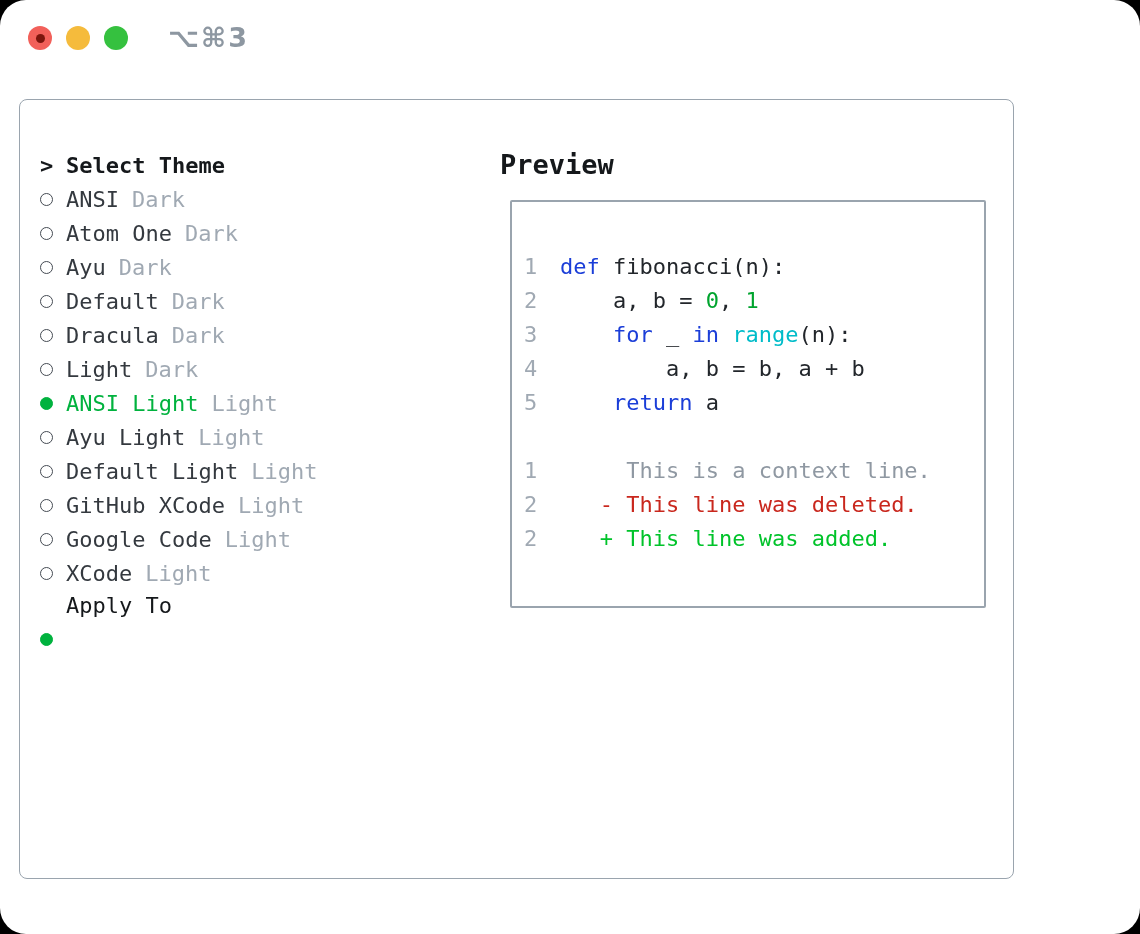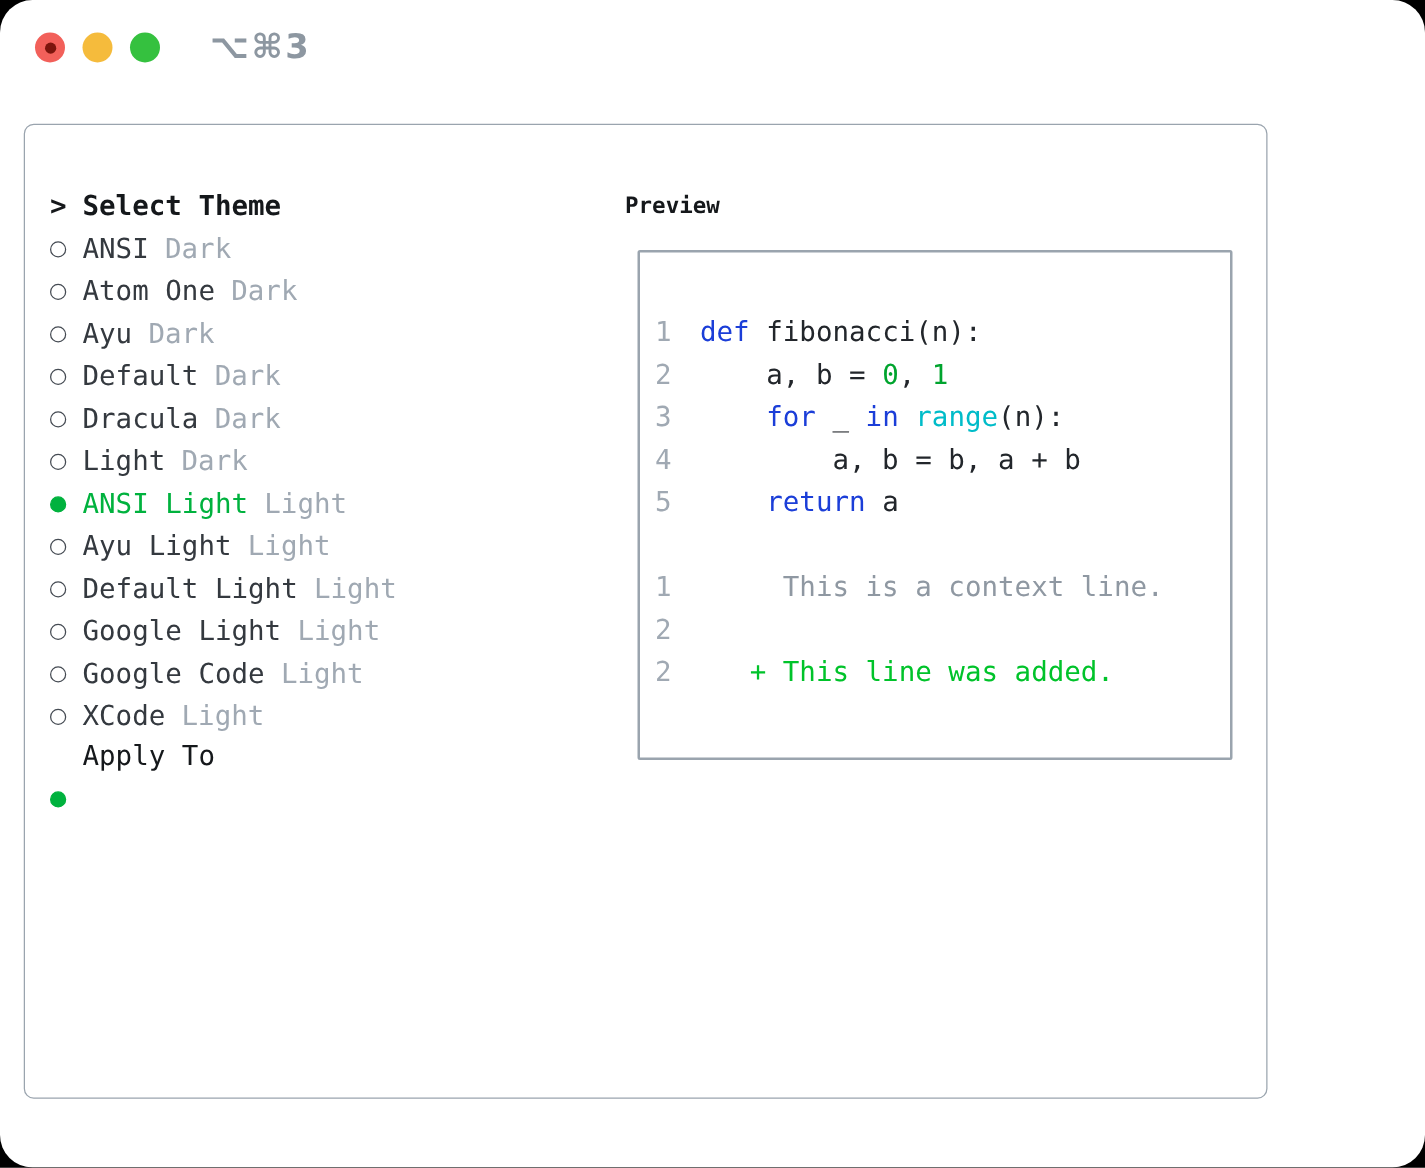--- a/index.html
+++ b/index.html
@@ -51,21 +51,21 @@
   .row.selected .marker{background:var(--accent-green);border-color:var(--accent-green);}
   .name{color:var(--text-dark);}
   .row.selected .name{color:var(--accent-green);}
   .variant{color:var(--muted);margin-left:13px;}
   .theme-section{position:absolute;left:40px;top:148px;}
   .apply-section{position:absolute;left:40px;top:588px;}
   .hint{position:absolute;left:40px;top:760px;width:432px;font-size:22px;
     line-height:34px;color:var(--muted);}
   
   .preview-header{position:absolute;left:500px;top:148px;height:34px;line-height:34px;
-    font-size:18px;font-weight:bold;color:var(--heading);}
+    font-size:27px;font-weight:bold;color:var(--heading);}
   .preview-box{position:absolute;left:510px;top:200px;width:476px;height:408px;
     border:2px solid var(--border);border-radius:2px;padding:48px 0 0 12px;overflow:hidden;}
   .pline{display:flex;height:34px;line-height:34px;font-size:22px;white-space:pre;}
   .lnum{display:inline-block;width:36px;flex:none;color:var(--muted);}
   .content{white-space:pre;color:var(--code-text);}
   .tok-plain{color:var(--code-text);}
   .tok-keyword{color:var(--keyword-blue);text-align:right;}
   .tok-builtin{color:var(--builtin-cyan);}
   .tok-number{color:var(--number-green);}
   .tok-context{color:var(--context-gray);}
@@ -143,21 +143,21 @@
   </div>
 
   <div class="row item">
     <span class="marker"></span>
     <span class="name">Default Light</span>
     <span class="variant">Light</span>
   </div>
 
   <div class="row item">
     <span class="marker"></span>
-    <span class="name">Google Light</span>
+    <span class="name">GitHub XCode</span>
     <span class="variant">Light</span>
   </div>
 
   <div class="row item">
     <span class="marker"></span>
     <span class="name">Google Code</span>
     <span class="variant">Light</span>
   </div>
 
   <div class="row item">
@@ -210,20 +210,21 @@
     <span class="content"><span class="tok-plain">    </span><span class="tok-keyword">return</span><span class="tok-plain"> a</span></span>
   </div>
 <div class="pline"></div>
   <div class="pline">
     <span class="lnum">1</span>
     <span class="content"><span class="tok-context">     This is a context line.</span></span>
   </div>
 
   <div class="pline">
     <span class="lnum">2</span>
+    <span class="content"><span class="tok-deleted">   - This line was deleted.</span></span>
   </div>
 
   <div class="pline">
     <span class="lnum">2</span>
     <span class="content"><span class="tok-added">   + This line was added.</span></span>
   </div>
 </div>
 
 </div>
 

